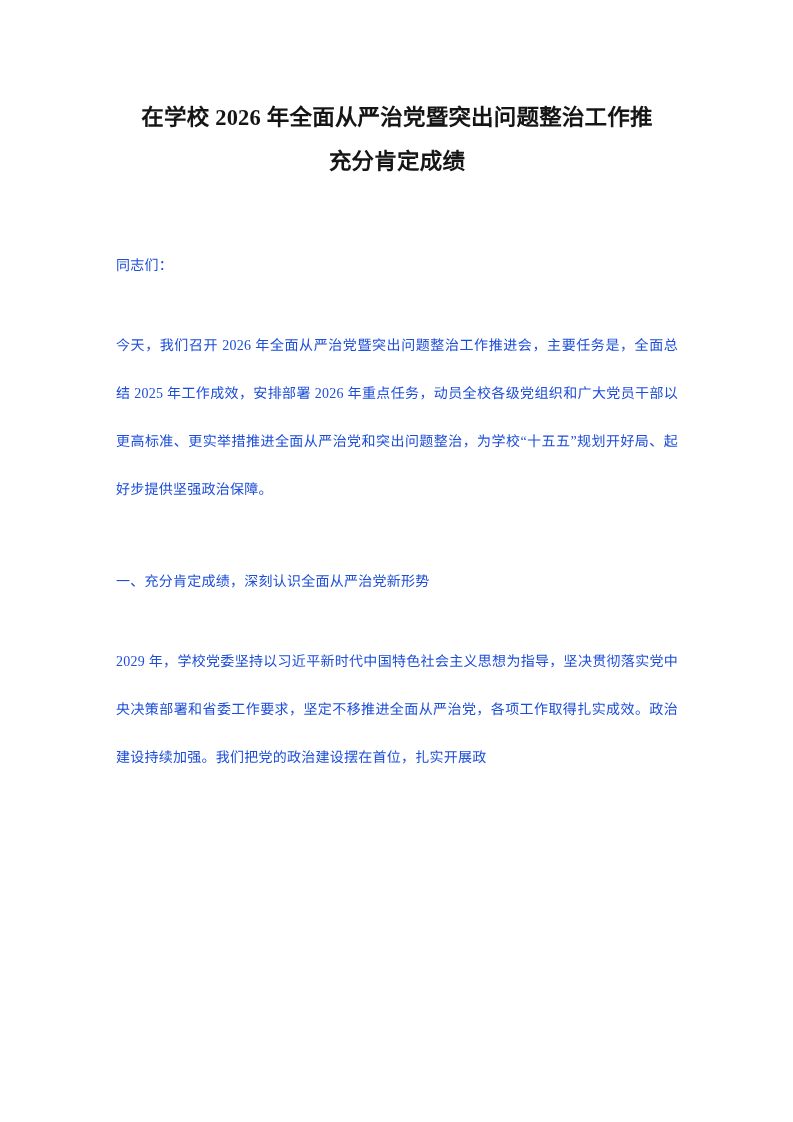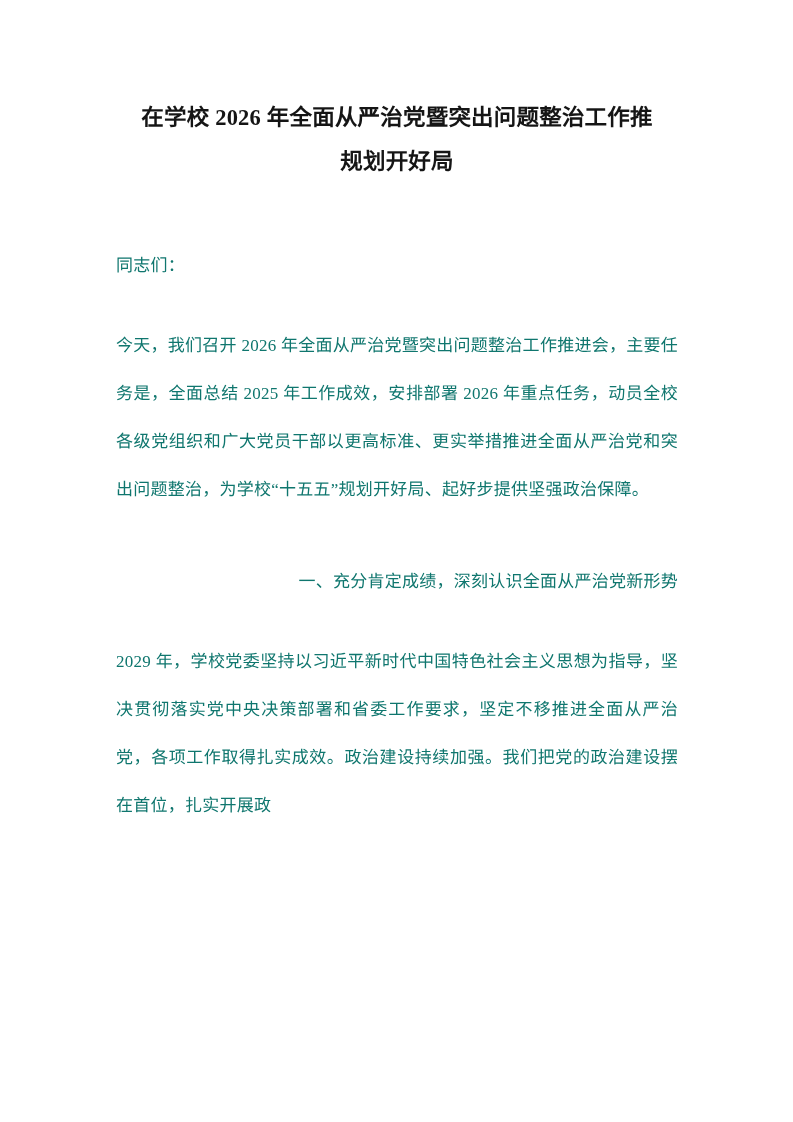--- a/index.html
+++ b/index.html
@@ -32,50 +32,50 @@
     font-size: 22.5px;
     font-weight: bold;
     line-height: 44px;
     text-align: center;
     color: #151515;
     letter-spacing: 0.2px;
     font-family: "Liberation Serif", "DejaVu Serif", serif;
   }
   .body-block {
     margin: 0;
-    font-size: 17px;
+    font-size: 14px;
     line-height: 48px;
-    color: #0f766e;
+    color: #1d4ed8;
     text-align: justify;
     text-justify: inter-ideograph;
     letter-spacing: 0.25px;
     font-family: "Liberation Serif", "DejaVu Serif", serif;
   }
   .salutation {
     margin-top: 58px;
   }
   .para {
     margin-top: 32px;
   }
   .section-heading {
     margin-top: 44px;
     font-weight: normal;
-    text-align: right;
+    text-align: left;
   }
   .para-last {
     margin-top: 32px;
   }
 </style>
 </head>
 <body>
 
 <div class="page">
   <div class="content">
 
-    <h1 class="doc-title"><span>在学校 2026 年全面从严治党暨突出问题整治工作推</span><br><span>规划开好局</span></h1>
+    <h1 class="doc-title"><span>在学校 2026 年全面从严治党暨突出问题整治工作推</span><br><span>充分肯定成绩</span></h1>
 
     <p class="body-block salutation">同志们：</p>
 
     <p class="body-block para">今天，我们召开 2026 年全面从严治党暨突出问题整治工作推进会，主要任务是，全面总结 2025 年工作成效，安排部署 2026 年重点任务，动员全校各级党组织和广大党员干部以更高标准、更实举措推进全面从严治党和突出问题整治，为学校“十五五”规划开好局、起好步提供坚强政治保障。</p>
 
 
     <p class="body-block section-heading">一、充分肯定成绩，深刻认识全面从严治党新形势</p>
 
     <p class="body-block para-last">2029 年，学校党委坚持以习近平新时代中国特色社会主义思想为指导，坚决贯彻落实党中央决策部署和省委工作要求，坚定不移推进全面从严治党，各项工作取得扎实成效。政治建设持续加强。我们把党的政治建设摆在首位，扎实开展政</p>
 

